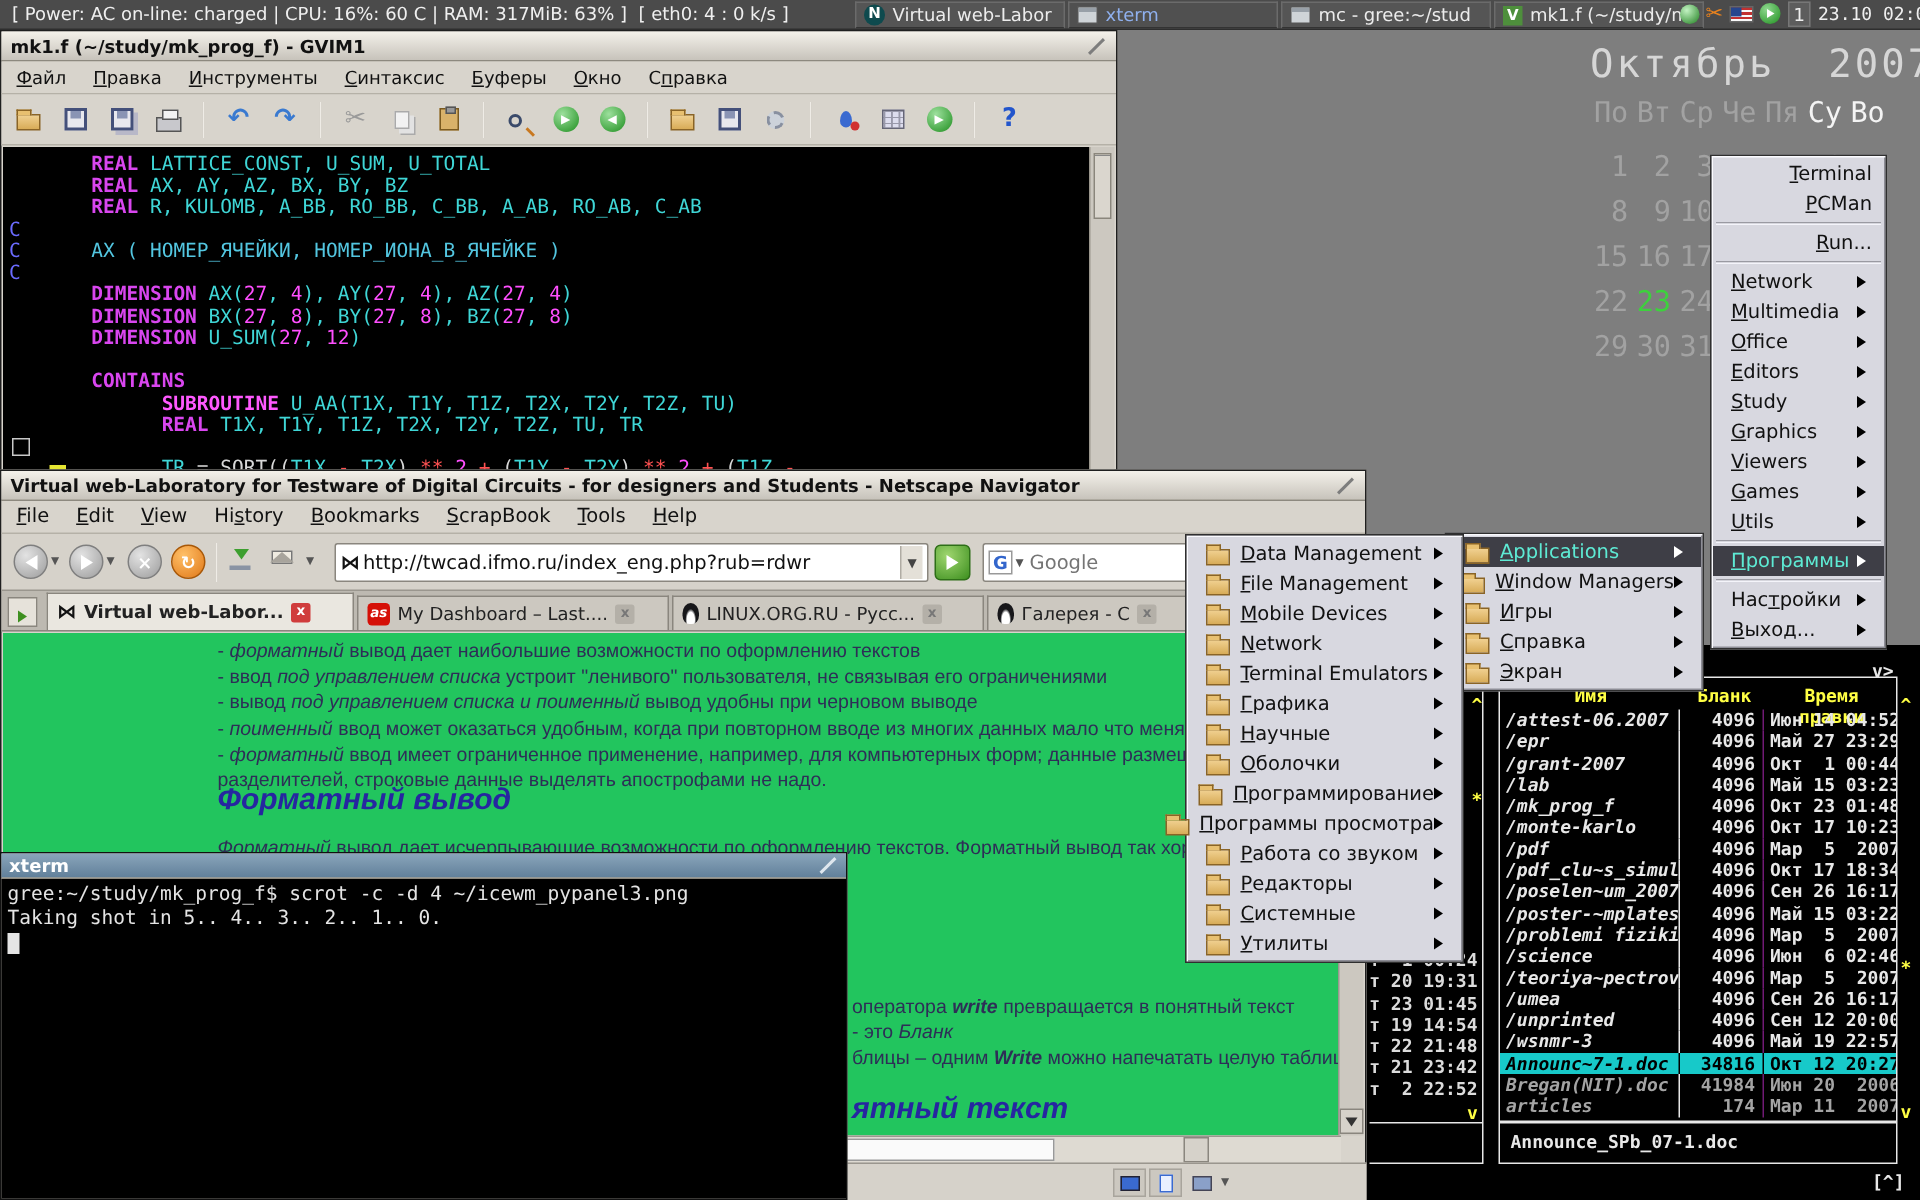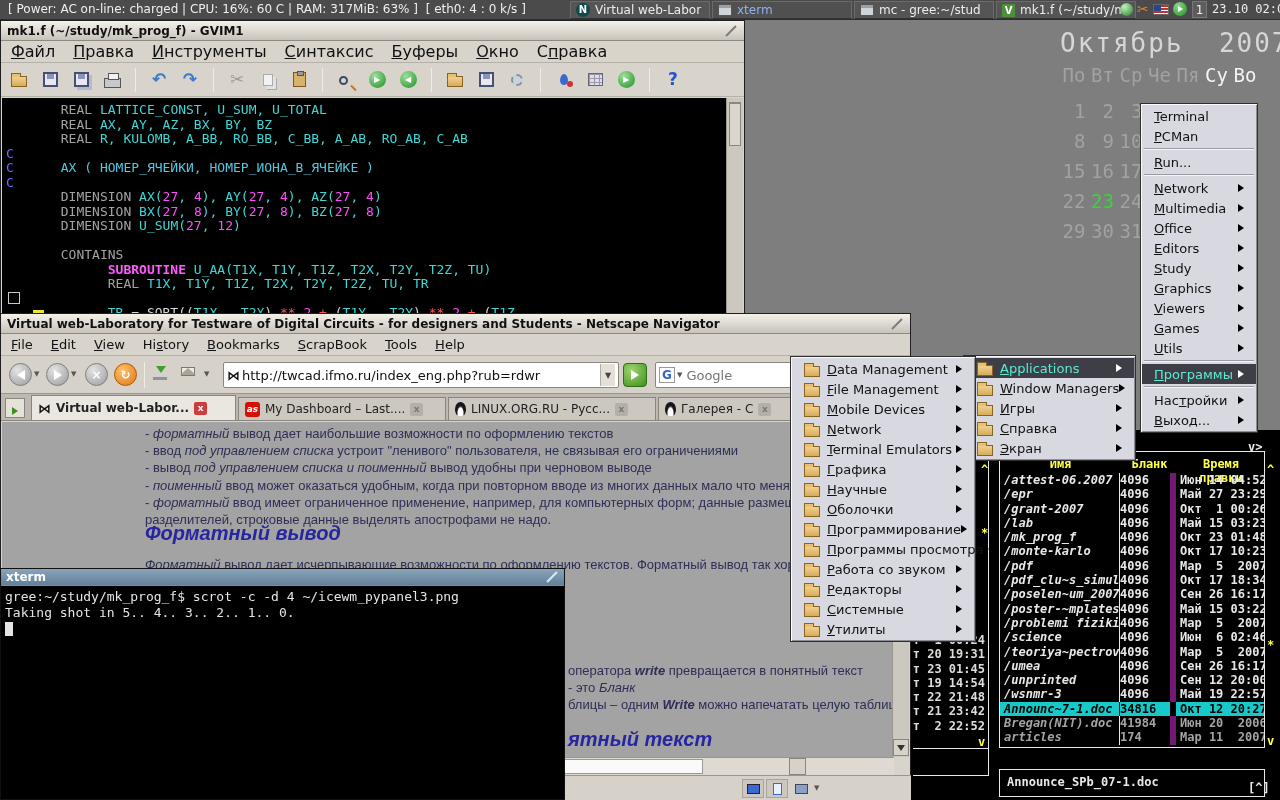--- a/index.html
+++ b/index.html
@@ -27,29 +27,29 @@
   .titlebar{height:20px;background:linear-gradient(#f4f1ea,#c7c3bb);display:flex;align-items:center;
             padding:0 6px;font-weight:bold;font-size:12px;color:#111;border-bottom:1px solid #8d897f;}
   .titlebar .diag{margin-left:auto;width:14px;height:2px;background:#7d7d7d;transform:rotate(-45deg);}
   .titlebar.xt{background:linear-gradient(#8aa5bb,#61809a);color:#fff;}
   .menubar{display:flex;gap:18px;align-items:center;height:22px;padding:0 10px;
            background:#d8d4cc;font-size:13px;color:#111;border-bottom:1px solid #b5b1a7;}
   .u{text-decoration:underline;}
 
   
   #gvim{left:0;top:20px;width:745px;height:294px;z-index:10;}
-  #gvim .menubar{font-size:16px;}
+  #gvim .menubar{font-size:12px;}
   #gvim-toolbar{display:flex;align-items:center;height:34px;padding:0 6px;background:#d8d4cc;
                 border-bottom:1px solid #b5b1a7;gap:7px;}
   .tsep{width:1px;height:24px;background:#a09c92;border-right:1px solid #efece6;margin:0 4px;}
   .tbi{width:24px;height:26px;display:flex;align-items:center;justify-content:center;}
   #gvim-code{position:absolute;left:1px;top:77px;width:725px;height:215px;background:#000;
              overflow:hidden;padding:5px 0 0 4px;font:13px/14.5px "DejaVu Sans Mono",monospace;}
   .code-line{white-space:pre;height:14.5px;}
-  .sy-k{color:#a3a3a3;font-weight:normal}.sy-s{color:#ff59ff;font-weight:bold}
+  .sy-k{color:#d946ef;font-weight:bold}.sy-s{color:#ff59ff;font-weight:bold}
   .sy-t{color:#3fd6d6}.sy-n{color:#ff4fff}.sy-c{color:#6b6bff}
   .sy-m{color:#53c6e0}.sy-o{color:#ff5252}.sy-w{color:#d8d8d8}.sy-p{color:#d8d8d8}
   .hollow{display:inline-block;width:12px;height:12px;border:1px solid #c8c8c8;margin-left:2px;}
   #gvim-scroll{position:absolute;right:1px;top:77px;width:17px;height:215px;background:#ccc8c0;
                border-left:1px solid #9a968c;}
   #gvim-thumb{margin:4px 2px;height:44px;background:#dad6ce;border:1px solid #8a867c;
               box-shadow:inset 0 10px 0 -9px #888,inset 0 16px 0 -15px #888,inset 0 22px 0 -21px #888;}
   #gvim-underscore{position:absolute;left:32px;top:289px;width:11px;height:3px;background:#e6e632;}
 
   
@@ -80,21 +80,21 @@
            padding:0 2px;gap:2px;}
   .tablist{width:20px;height:20px;margin:0 4px 2px 2px;background:#e6e2da;border:1px solid #8a867e;position:relative;}
   .tablist::after{content:"";position:absolute;right:2px;bottom:2px;border:4px solid transparent;border-left:6px solid #3d8f1f;}
   .tab{height:23px;display:flex;align-items:center;gap:5px;padding:0 6px;background:#ccc8c0;
        border:1px solid #8a867e;border-bottom:none;font-size:12px;color:#222;overflow:hidden;white-space:nowrap;}
   .tab.active{background:#eae7e0;font-weight:bold;height:25px;}
   .tab .lbl{overflow:hidden;text-overflow:ellipsis;}
   .tclose{flex:none;width:13px;height:13px;border-radius:2px;background:#b4b0a8;color:#777;
           font:bold 9px/12px "DejaVu Sans",sans-serif;text-align:center;}
   .tab.active .tclose{background:#d03c3c;color:#fff;}
-  #ns-content{position:absolute;left:1px;top:108px;width:892px;height:335px;background:#a3a3a3;overflow:hidden;
+  #ns-content{position:absolute;left:1px;top:108px;width:892px;height:335px;background:#22c55e;overflow:hidden;
               font:13px/17.2px "Liberation Sans",sans-serif;color:#2e2e57;}
   #ns-bullets{position:absolute;left:143px;top:3px;white-space:nowrap;}
   .it{font-style:italic}.bit{font-weight:bold;font-style:italic}
   #ns-heading{position:absolute;left:143px;top:100px;font:bold italic 20px "Liberation Sans",sans-serif;color:#2626a0;}
   #ns-para{position:absolute;left:143px;top:134px;white-space:nowrap;}
   #ns-frags{position:absolute;left:566px;top:240px;white-space:nowrap;}
   #ns-frag-heading{position:absolute;left:566px;top:306px;font:bold italic 20px "Liberation Sans",sans-serif;color:#2626a0;}
   #ns-vscroll{position:absolute;right:1px;top:108px;width:17px;height:335px;background:#ccc8c0;border-left:1px solid #9a968e;}
   .scrbtn{position:absolute;left:0;width:16px;height:17px;background:#d6d2ca;border:1px solid #8a867e;
           display:flex;align-items:center;justify-content:center;}
@@ -117,40 +117,40 @@
 
   
   #mc{position:absolute;left:911px;top:430px;width:369px;height:370px;background:#000;z-index:5;
       font:bold 12px/14.3px "DejaVu Sans Mono",monospace;color:#dcdcdc;}
   #mc-panel{position:absolute;left:88px;top:21px;width:266px;height:297px;border:1px solid #e8e8e8;}
   #mc-header{position:absolute;left:0;top:5px;width:100%;display:flex;color:#ffff44;}
   #mc-header span{text-align:center;}
   #mc-rows{position:absolute;left:0;top:21px;width:100%;}
   .mcrow{display:flex;height:14.3px;white-space:pre;}
   .mc-name{width:120px;padding-left:4px;border-right:1px solid #e8e8e8;overflow:hidden;font-style:italic;}
-  .mc-size{width:56px;padding-right:5px;border-right:6px solid #701a75;}
+  .mc-size{width:56px;text-align:right;padding-right:5px;border-right:1px solid #701a75;}
   .mc-time{padding-left:4px;overflow:hidden;flex:1;}
   .mcrow.dir{color:#e8e8e8;}
   .mcrow.file{color:#a4a4a4;}
   .mcrow.selected{background:#17c9c9;color:#000;}
   .mcrow.selected .mc-name,.mcrow.selected .mc-size{border-right-color:#000;}
   #mc-mini{position:absolute;left:88px;top:318px;width:266px;height:28px;border:1px solid #e8e8e8;
-           border-top:1px solid #e8e8e8;padding:5px 0 0 7px;color:#e8e8e8;margin-top:21px;}
+           border-top:1px solid #e8e8e8;padding:5px 0 0 7px;color:#e8e8e8;}
   #mc-left-times{position:absolute;left:0;top:203px;width:74px;text-align:right;white-space:pre;}
   #mc-lvline{position:absolute;left:77px;top:21px;width:1px;height:325px;background:#e8e8e8;}
   #mc-lh1{position:absolute;left:2px;top:318px;width:75px;height:1px;background:#e8e8e8;}
   #mc-lh2{position:absolute;left:2px;top:345px;width:75px;height:1px;background:#e8e8e8;}
   .ymark{position:absolute;color:#ffff44;font:bold 12px "DejaVu Sans Mono",monospace;}
   #mc-corner{position:absolute;left:337px;top:351px;color:#e8e8e8;}
   #mc-topmark{position:absolute;left:337px;top:10px;color:#e8e8e8;}
 
   
   .popup{position:absolute;background:#d8d8e0;border:1px solid #2f2f2f;z-index:40;padding:2px 1px;
          box-shadow:inset 1px 1px 0 #fbfbff,inset -1px -1px 0 #8d8d96;font-size:13px;color:#111;}
-  .mi{height:20px;display:flex;align-items:center;padding:0 8px 0 12px;white-space:nowrap;}
+  .mi{height:20px;display:flex;align-items:center;padding:0 8px 0 12px;white-space:nowrap;justify-content:flex-end;}
   .mi.hl{background:#3e3e46;color:#5eead4;}
   .arr{margin-left:auto;width:0;height:0;border:4px solid transparent;border-left:6px solid #000;}
   .mi.hl .arr{border-left-color:#fff;}
   .msep{height:2px;margin:2px 2px;border-top:1px solid #9a9aa2;border-bottom:1px solid #f4f4fa;}
   .mfold{margin-right:7px;flex:none;}
   #root-menu{left:1140px;top:103px;width:118px;}
   #apps-menu{left:963px;top:355px;width:173px;}
   #cats-menu{left:790px;top:356px;width:186px;}
 
   
@@ -269,21 +269,21 @@
     <span class="ymark" style="left:67px;top:305px;">v</span>
     <div id="mc-panel">
       <div id="mc-header">
         <span style="width:121px;">Имя</span>
         <span style="width:57px;">Бланк</span>
         <span style="flex:1;">Время правки</span>
       </div>
       <div id="mc-rows">
           <div class="mcrow dir"><span class="mc-name">/attest-06.2007</span><span class="mc-size">4096</span><span class="mc-time">Июн 14 04:52</span></div>
           <div class="mcrow dir"><span class="mc-name">/epr</span><span class="mc-size">4096</span><span class="mc-time">Май 27 23:29</span></div>
-          <div class="mcrow dir"><span class="mc-name">/grant-2007</span><span class="mc-size">4096</span><span class="mc-time">Окт  1 00:26</span></div>
+          <div class="mcrow dir"><span class="mc-name">/grant-2007</span><span class="mc-size">4096</span><span class="mc-time">Окт  1 00:44</span></div>
           <div class="mcrow dir"><span class="mc-name">/lab</span><span class="mc-size">4096</span><span class="mc-time">Май 15 03:23</span></div>
           <div class="mcrow dir"><span class="mc-name">/mk_prog_f</span><span class="mc-size">4096</span><span class="mc-time">Окт 23 01:48</span></div>
           <div class="mcrow dir"><span class="mc-name">/monte-karlo</span><span class="mc-size">4096</span><span class="mc-time">Окт 17 10:23</span></div>
           <div class="mcrow dir"><span class="mc-name">/pdf</span><span class="mc-size">4096</span><span class="mc-time">Мар  5  2007</span></div>
           <div class="mcrow dir"><span class="mc-name">/pdf_clu~s_simul</span><span class="mc-size">4096</span><span class="mc-time">Окт 17 18:34</span></div>
           <div class="mcrow dir"><span class="mc-name">/poselen~um_2007</span><span class="mc-size">4096</span><span class="mc-time">Сен 26 16:17</span></div>
           <div class="mcrow dir"><span class="mc-name">/poster-~mplates</span><span class="mc-size">4096</span><span class="mc-time">Май 15 03:22</span></div>
           <div class="mcrow dir"><span class="mc-name">/problemi fiziki</span><span class="mc-size">4096</span><span class="mc-time">Мар  5  2007</span></div>
           <div class="mcrow dir"><span class="mc-name">/science</span><span class="mc-size">4096</span><span class="mc-time">Июн  6 02:46</span></div>
           <div class="mcrow dir"><span class="mc-name">/teoriya~pectrov</span><span class="mc-size">4096</span><span class="mc-time">Мар  5  2007</span></div>

